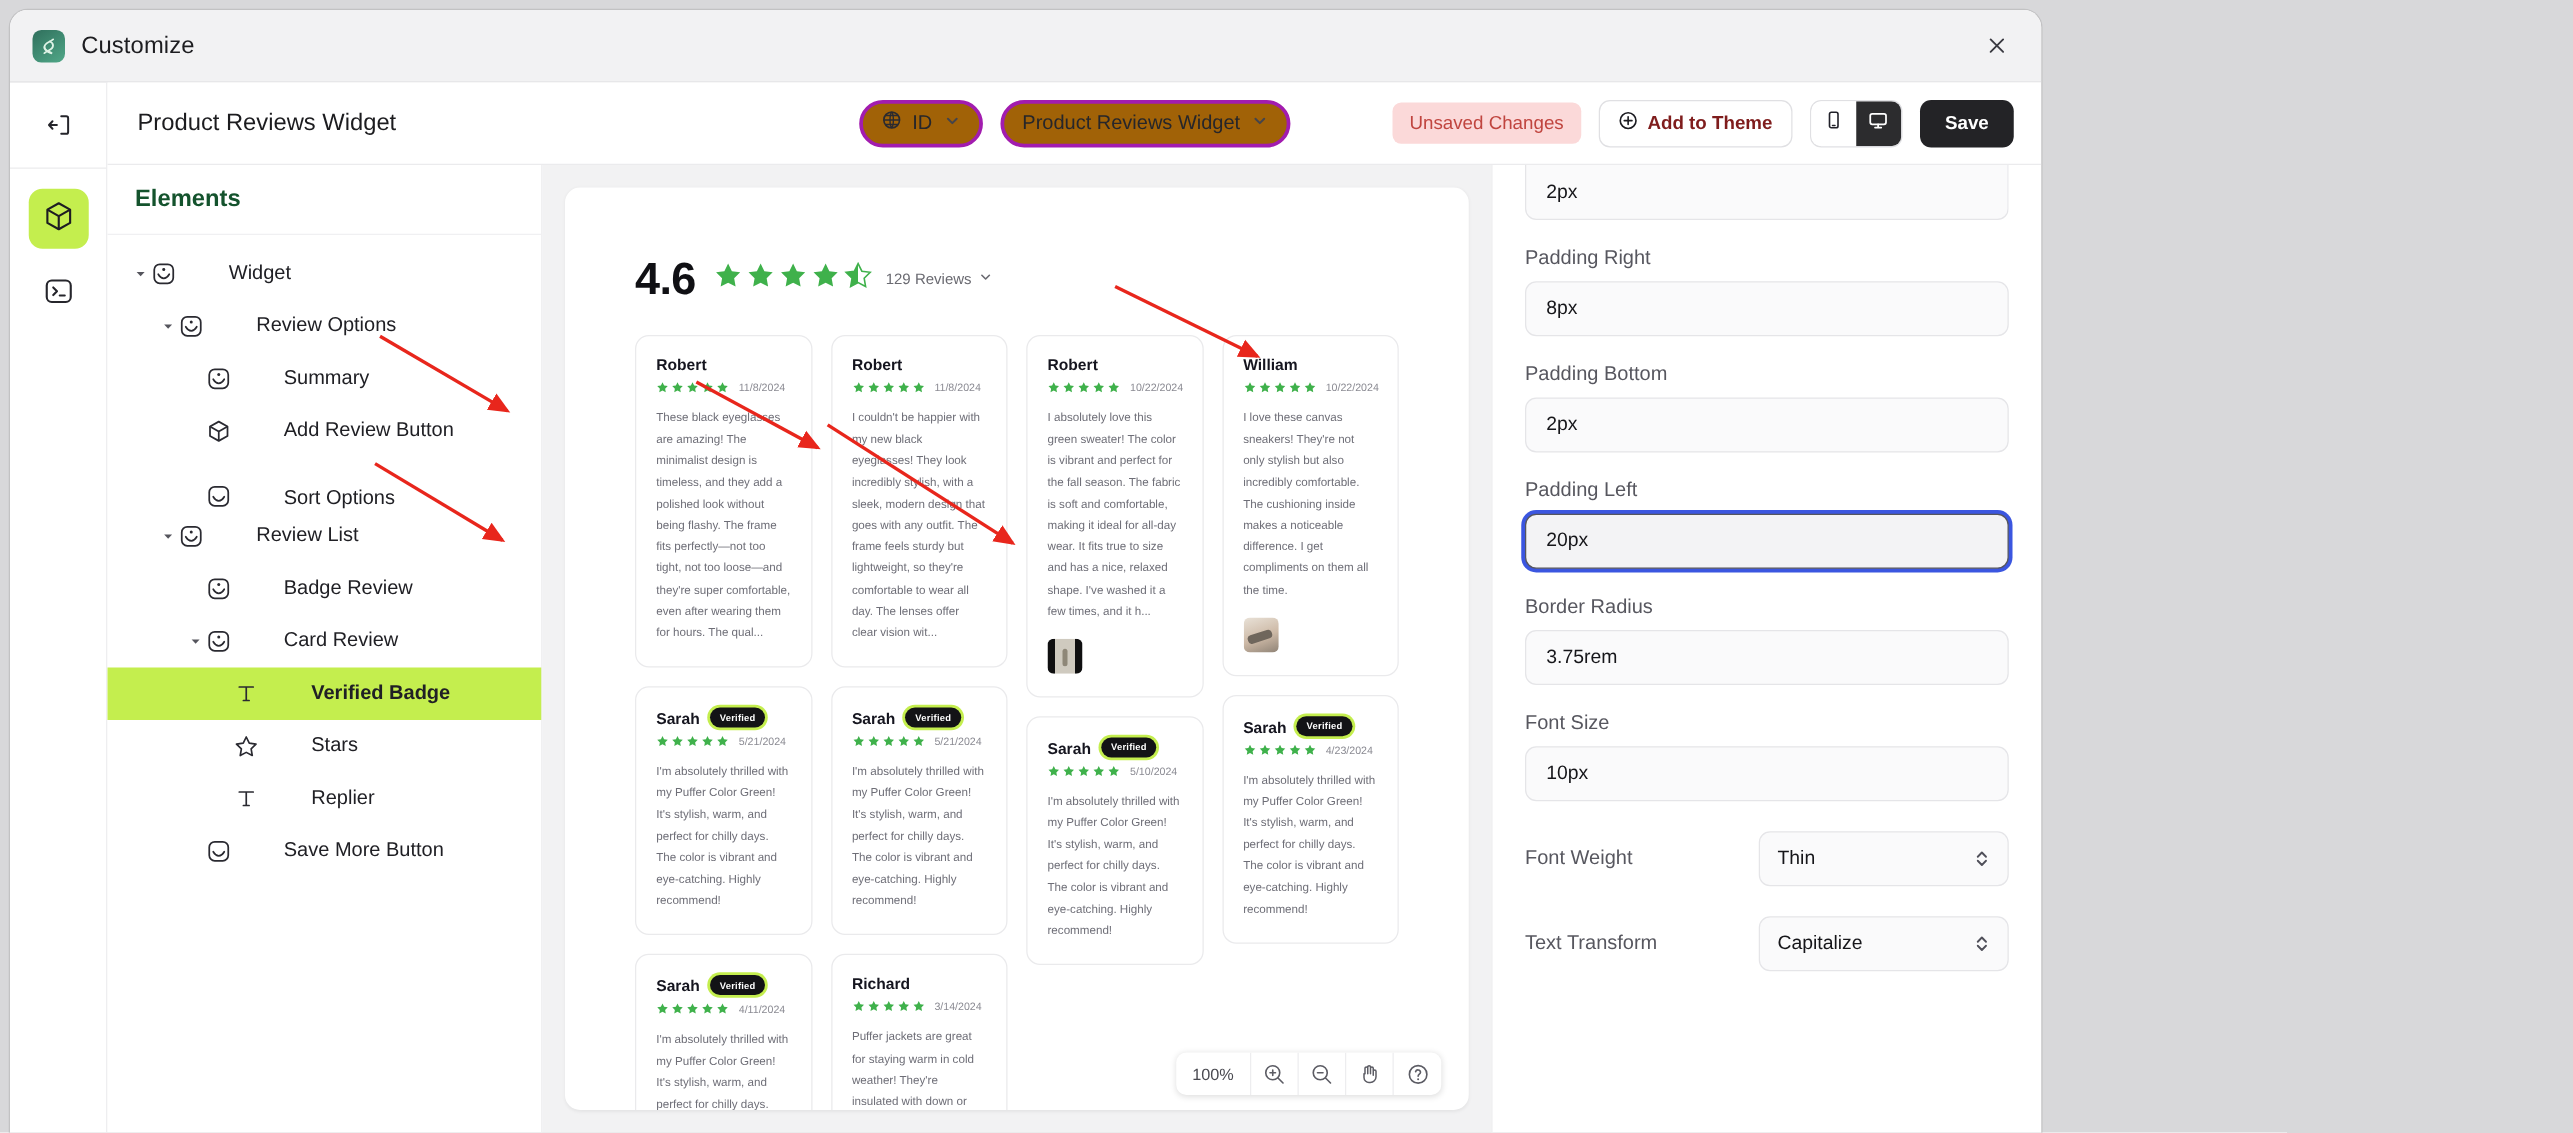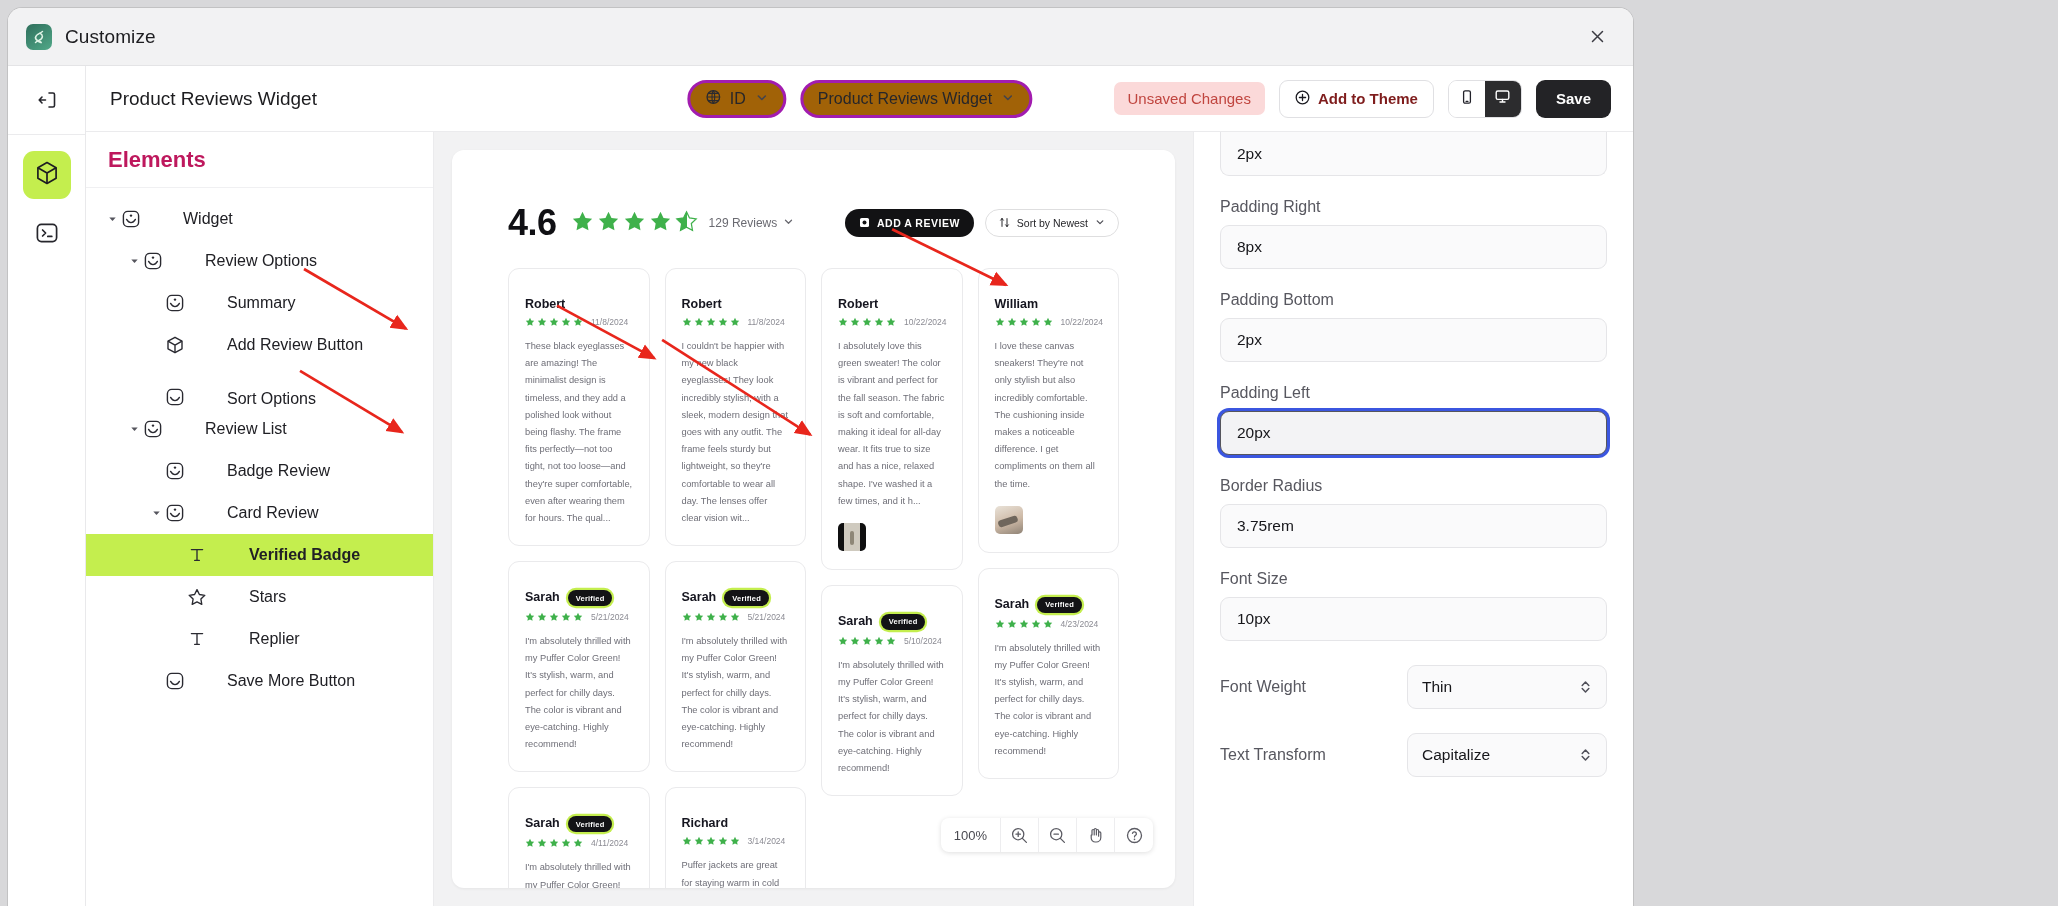--- a/index.html
+++ b/index.html
@@ -125,21 +125,21 @@
   
   .tree-panel {
     width:348px; flex:none; background:#fff;
     border-right:1px solid #ebebed;
     display:flex; flex-direction:column;
   }
   .tree-head {
     height:56px; display:flex; align-items:center;
     padding:0 22px; border-bottom:1px solid #f0f0f2;
   }
-  .tree-head-title { font-size:22px; font-weight:700; color:#be185d; }
+  .tree-head-title { font-size:19px; font-weight:700; color:#14532d; }
   .tree-list { padding-top:10px; }
   .tree-row {
     height:42px; display:flex; align-items:center;
     font-size:16px; color:#202025; cursor:pointer;
     position:relative; padding-right:12px;
   }
   .tree-row.selected { background:#c4ee4e; }
   .tree-row.selected .tree-label { font-weight:700; }
   .caret {
     width:16px; flex:none; display:flex; align-items:center; justify-content:center;
@@ -188,21 +188,21 @@
     background:#fff;
   }
 
   
   .masonry { display:flex; gap:15px; align-items:flex-start; }
   .mcol { flex:1; display:flex; flex-direction:column; gap:15px; min-width:0; }
   .card {
     border:1px solid #eaeaec; border-radius:11px;
     padding:16px 16px 18px 16px; background:#fff;
   }
-  .card-head { display:flex; align-items:flex-start; gap:8px;margin-top:12px; }
+  .card-head { display:flex; align-items:flex-end; gap:8px; }
   .card-name { font-size:12.5px; font-weight:700; color:#15151f; }
   .vbadge {
     background:#131316; color:#fff; font-size:7.5px; font-weight:700;
     padding:3.5px 8px; border-radius:9px;
     box-shadow:0 0 0 2.2px #c4ee4e;
     letter-spacing:.2px; cursor:pointer;
   }
   .card-meta { display:flex; align-items:center; gap:8px; margin-top:6px; }
   .stars-sm { display:flex; gap:2px; }
   .card-date { font-size:8.5px; color:#8b8b93; }
@@ -229,21 +229,21 @@
     position:relative;
   }
   .photo-shoe:after {
     content:""; position:absolute; left:12%; top:44%;
     width:70%; height:26%; background:#6f665c;
     transform:rotate(-18deg); border-radius:3px;
   }
 
   
   .zoom-bar {
-    position:absolute; right:22px; bottom:36px;
+    position:absolute; right:22px; bottom:12px;
     height:34px; background:#fff; border-radius:8px;
     box-shadow:0 1px 5px rgba(0,0,0,.13);
     display:flex; align-items:center; overflow:hidden;
   }
   .zoom-level {
     font-size:13px; color:#4a4a51; padding:0 13px;
     border-right:1px solid #ededef; height:100%;
     display:flex; align-items:center; cursor:pointer;
   }
   .zoom-btn {
@@ -616,44 +616,20 @@
                       </svg></span>
                   </div>
                 <div class="reviews-count">
                   <span>129 Reviews</span>
                   <span>
                     <svg width="11" height="11" viewBox="0 0 11 11">
                         <path d="M2.5 4.2l3 3 3-3" fill="none" stroke="#6a6a71" stroke-width="1.3" stroke-linecap="round" stroke-linejoin="round"></path>
                       </svg>
                   </span>
                 </div>
-                <div class="wrow-right">
-                  <div class="add-review-btn">
-                    <span>
-                      <svg width="11" height="11" viewBox="0 0 11 11">
-                          <rect x="1" y="1" width="9" height="9" rx="1.6" fill="#fff"></rect>
-                          <circle cx="5.5" cy="5.5" r="2" fill="#121214"></circle>
-                        </svg>
-                    </span>
-                    <span>ADD A REVIEW</span>
-                  </div>
-                  <div class="sort-btn">
-                    <span>
-                      <svg width="11" height="11" viewBox="0 0 11 11">
-                          <path d="M3 1.6v7.8M3 1.6L1.6 3.2M3 1.6l1.4 1.6M8 9.4V1.6M8 9.4L6.6 7.8M8 9.4l1.4-1.6" fill="none" stroke="#26262a" stroke-width="1" stroke-linecap="round" stroke-linejoin="round"></path>
-                        </svg>
-                    </span>
-                    <span>Sort by Newest</span>
-                    <span>
-                      <svg width="10" height="10" viewBox="0 0 10 10">
-                          <path d="M2.2 3.9L5 6.6l2.8-2.7" fill="none" stroke="#4a4a52" stroke-width="1.2" stroke-linecap="round" stroke-linejoin="round"></path>
-                        </svg>
-                    </span>
-                  </div>
-                </div>
               </div>
 
               <div class="masonry" id="masonry">
                   <div class="mcol">
                     <div class="card">
                       <div class="card-head">
                         <span class="card-name">Robert</span>
                       </div>
                       <div class="card-meta">
                         <span class="stars-sm">

